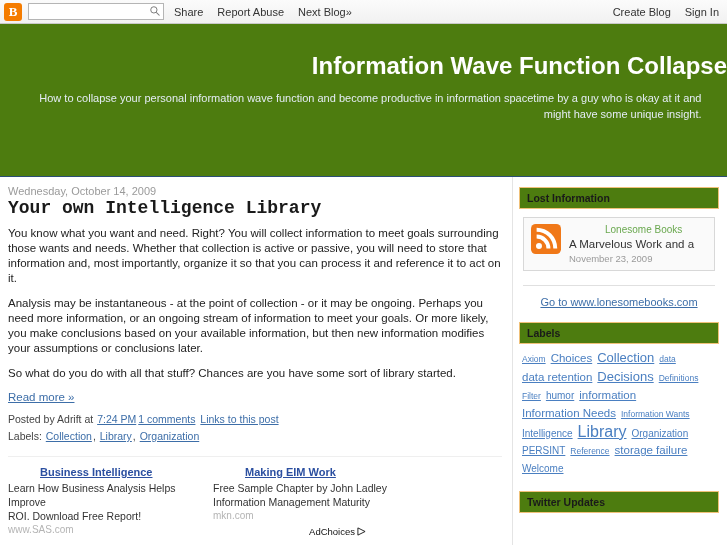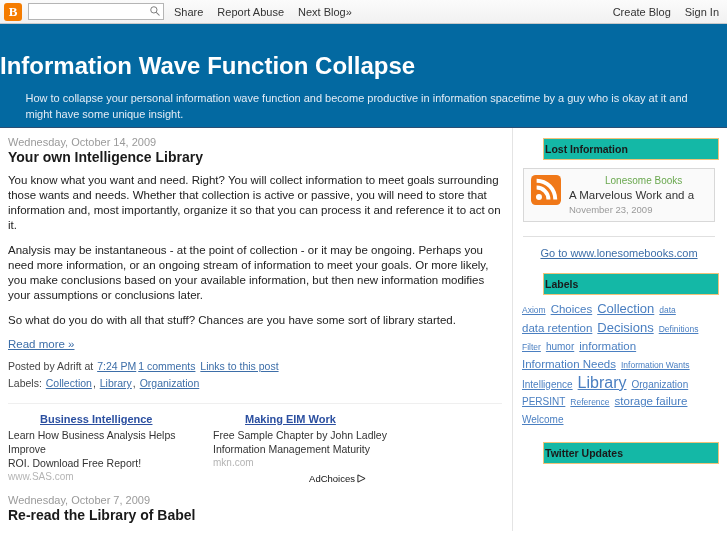--- a/index.html
+++ b/index.html
@@ -60,24 +60,24 @@
     text-decoration: none;
     margin-right: 14px;
     white-space: nowrap;
     font-size: 11px;
   }
   .nav-spacer { flex: 1 1 auto; }
   .nav-right { margin-right: 0; margin-left: 14px; }
 
   
   .header {
-    background: #0369a1;
-    height: 104px;
+    background: #4d7c0f;
+    height: 153px;
     padding-top: 28px;
-    text-align: left;
+    text-align: right;
     color: #ffffff;
     border-bottom: 1px solid #2b4f74;
   }
   .blog-title {
     font-size: 24px;
     font-weight: bold;
     letter-spacing: 0px;
     margin: 0 0 10px 0;
     color: #ffffff;
   }
@@ -106,24 +106,25 @@
     border-left: 1px solid #e4e4e4;
   }
 
   
   .post-date {
     color: #9a9a9a;
     font-size: 11px;
     margin-bottom: 1px;
   }
   .post-title {
-    font-size: 14px;
+    font-size: 18px;
     font-weight: bold;
     color: #1a1a1a;
     margin: 0 0 8px 0;
+    font-family: Liberation Mono, monospace;
   }
   .post-body p {
     margin: 0 0 10px 0;
     font-size: 11.5px;
     line-height: 15px;
     color: #222;
   }
   a { color: #3d6ea8; }
   .post-body a, .readmore, .meta a, .labels a {
     color: #3d6ea8;
@@ -176,27 +177,26 @@
     align-items: center;
     gap: 2px;
     white-space: nowrap;
   }
 
   .post-sep { height: 10px; }
 
   
   .widget { margin-bottom: 10px; }
   .widget-head {
-    background: #14b8a6;
+    background: #4d7c0f;
     color: #1a1a1a;
     font-weight: bold;
     font-size: 10.5px;
-    padding: 4px 1px;
+    padding: 4px 7px;
     border: 1px solid #f0c179;
-    margin-left: 24px;
   }
   .widget-body { padding: 8px 4px 4px 4px; }
 
   .feed-item {
     border: 1px solid #d8d8d8;
     background: #fafafa;
     padding: 6px 7px;
     display: flex;
     align-items: flex-start;
     gap: 8px;

